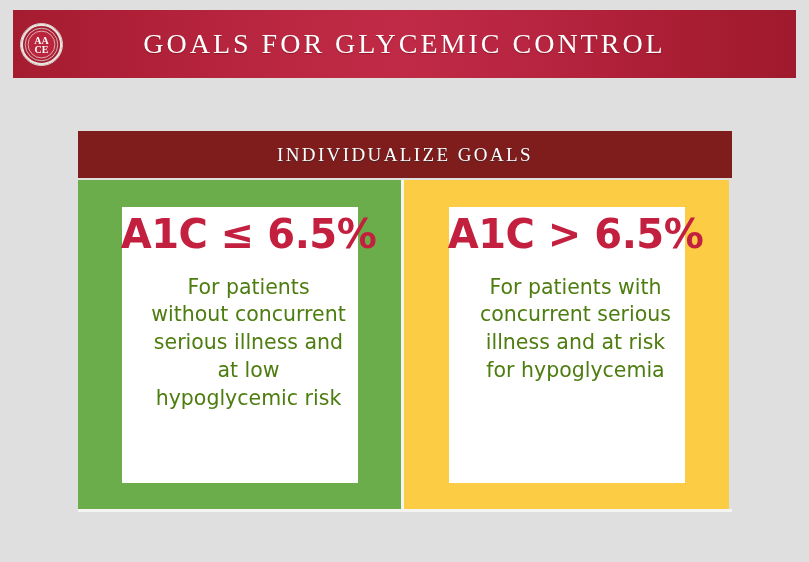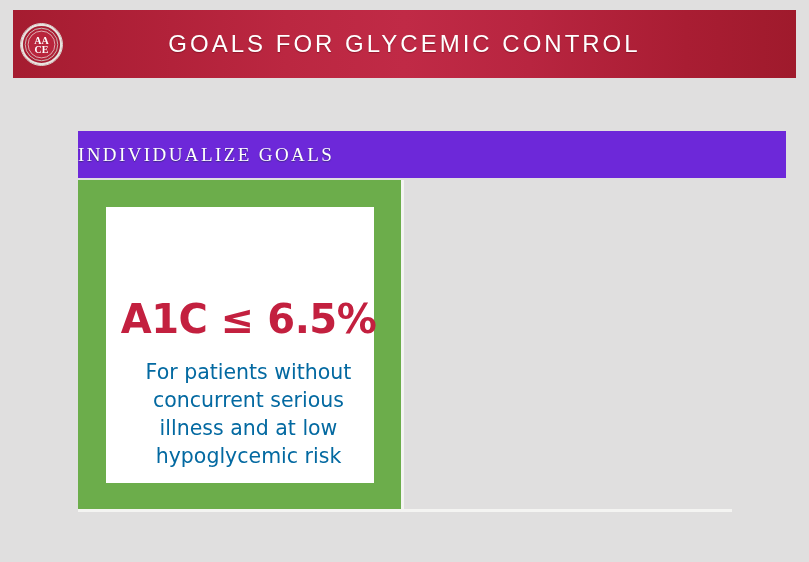--- a/index.html
+++ b/index.html
@@ -38,22 +38,22 @@
         #b82540 66%,
         #a91d33 86%,
         #9f1a2c 100%);
     display: flex;
     align-items: center;
     justify-content: center;
   }
 
   #header-title {
     color: #ffffff;
-    font-family: Liberation Sans, sans-serif;
-    font-size: 24px;
+    font-family: Liberation Serif, serif;
+    font-size: 28px;
     letter-spacing: 3.0px;
     white-space: nowrap;
     text-shadow: 0 1px 1px rgba(90,8,20,0.45);
   }
 
   
   #aace-seal {
     position: absolute;
     left: 20px;
     top: 23px;
@@ -68,26 +68,26 @@
     top: 24px;
     width: 44px;
     height: 42px;
   }
 
   
   #individualize-banner {
     position: absolute;
     left: 78px;
     top: 131px;
-    width: 708px;
+    width: 654px;
     height: 47px;
-    background: #6d28d9;
-    display: flex;
-    align-items: center;
-    justify-content: flex-start;
+    background: #7f1d1d;
+    display: flex;
+    align-items: center;
+    justify-content: center;
   }
 
   #individualize-banner-label {
     color: #ffffff;
     font-family: "Liberation Serif", serif;
     font-size: 19px;
     letter-spacing: 2.4px;
     white-space: nowrap;
     text-shadow: 0 1px 1px rgba(10,45,46,0.5);
   }
@@ -116,42 +116,42 @@
     border-right: 3px solid #f4f4f2;
   }
 
   #card-high-risk {
     width: 325px;
     background: #fbcc44;
   }
 
   .card-inner {
     background: #ffffff;
-    width: 268px;
+    width: 236px;
     height: 276px;
     display: flex;
     flex-direction: column;
     align-items: center;
-    justify-content: flex-end;
+    justify-content: flex-start;
     padding: 6px 10px 12px 28px;
   }
 
   .card-heading {
     color: #c3203f;
     font-family: "DejaVu Sans", sans-serif;
     font-weight: bold;
     font-size: 40px;
     letter-spacing: -0.5px;
     white-space: nowrap;
     line-height: 1.05;
     margin-bottom: 19px;
   }
 
   .card-body {
-    color: #0369a1;
+    color: #4d7c0f;
     font-family: "DejaVu Sans", sans-serif;
     font-size: 20.5px;
     line-height: 1.36;
     text-align: center;
     max-width: 250px;
   }
 
   
   #cards-bottom-edge {
     position: absolute;
@@ -189,18 +189,24 @@
 
   <div id="cards-row">
 
     <div class="goal-card" id="card-low-risk">
       <div class="card-inner">
         <div class="card-heading">A1C ≤ 6.5%</div>
         <div class="card-body">For patients without concurrent serious illness and at low hypoglycemic risk</div>
       </div>
     </div>
 
+    <div class="goal-card" id="card-high-risk">
+      <div class="card-inner">
+        <div class="card-heading">A1C &gt; 6.5%</div>
+        <div class="card-body">For patients with concurrent serious illness and at risk for hypoglycemia</div>
+      </div>
+    </div>
 
   </div>
 
   <div id="cards-bottom-edge"></div>
 
 </div>
 
 </body></html>

